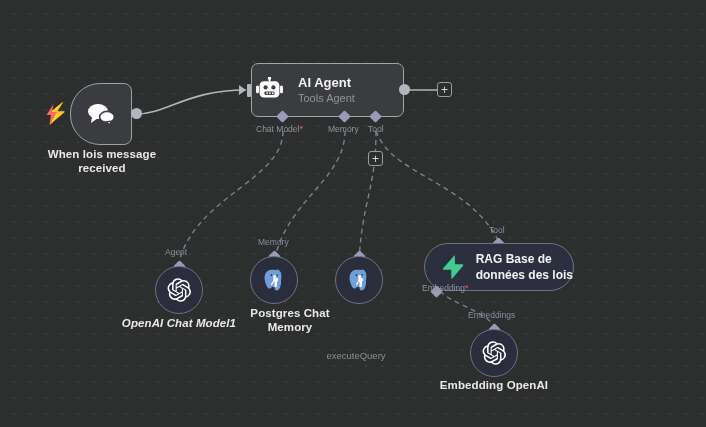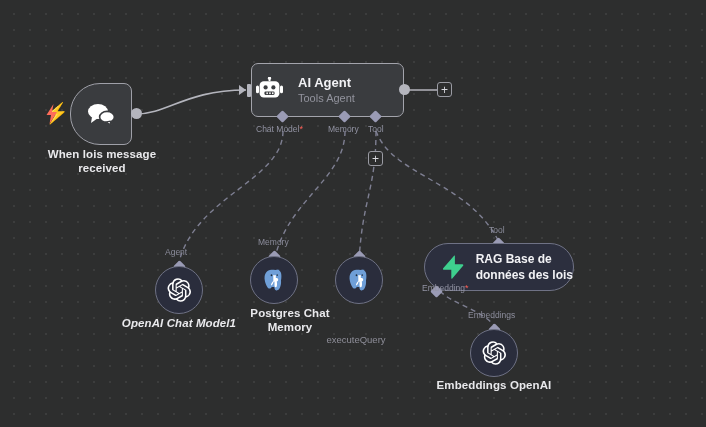--- a/index.html
+++ b/index.html
@@ -286,21 +286,21 @@
 
   <div class="diamond" style="left:355px; top:252px;"></div>
   <div class="circ-node" style="left:335px; top:256px;">
     <svg width="24" height="25" viewBox="0 0 24 25">
       <path fill="#6f9fd8" d="M17.9 1.6c-1.9-.4-3.6.1-4.6.5-1.3-.3-2.6-.4-3.9-.3C7.2 2 5.4 2.9 4.3 4.3 2.6 6.4 2.1 9.6 2.9 13c.5 2.3 1.4 4.4 2.4 5.9.6.9 1.3 1.7 2.2 1.7.6 0 1.2-.3 1.7-.9.3-.3.5-.6.7-.9.3.1.7.2 1.1.2h.1c.4 0 .8 0 1.2-.1 0 .2 0 .4.1.7.1.9.3 2.3 1.4 2.7.3.1.6.2.9.2.7 0 1.6-.3 2.4-1.4 1-1.4 1.7-3.4 1.9-5.6.1-1.1.1-2.2 0-3.1.3-1.5.4-3 .4-4.5 0-2-.4-3.6-1.2-4.5-.4-.5-1.1-1.3-2.3-1.6z"></path>
       <path fill="#ffffff" d="M11.6 7.2c-.2 0-.4.1-.5.2-.1.1-.1.2-.1.3 0 .2.1.4.3.5v4.9c-.6.5-1.4 1.5-1.9 2.4-.3.6-.4 1.1-.3 1.5 0 .2.1.3.3.4h.1c.3 0 .6-.3.9-.8.5-.8 1-1.9 1.2-2.9.3 0 .6-.1.9-.2v3.4c0 .8.1 1.6.5 2 .2.2.4.3.7.3h.1c.4 0 .7-.3.9-.8.3-.7.4-1.9.3-3.2 0-.6-.1-1.2-.2-1.7.4-.1.7-.3.9-.5.4-.4.6-.9.5-1.5-.1-.7-.6-1.2-1.2-1.4-.4-.1-.8-.1-1.2 0V8.3c.2-.1.3-.3.3-.5 0-.1 0-.2-.1-.3-.1-.1-.3-.2-.5-.2h-1.9z"></path>
       <ellipse cx="9.5" cy="7.3" rx=".85" ry="1.05" fill="#1f2b3a"></ellipse>
       <ellipse cx="15.2" cy="7.1" rx=".7" ry=".95" fill="#1f2b3a"></ellipse>
     </svg>
   </div>
-  <div class="nsub" style="left:296px; top:334px; width:120px;text-align:center;">executeQuery</div>
+  <div class="nsub" style="left:296px; top:350px; width:120px;text-align:center;">executeQuery</div>
 
   <div class="edge-label" style="left:489px; top:225px;">Tool</div>
   <div class="diamond" style="left:494px; top:239px;"></div>
 
   <div class="pill-node" style="left:424px; top:243px; width:150px; height:48px;justify-content:flex-end;">
     <svg width="22" height="24" viewBox="0 0 22 24">
       <path fill="#3ecf8e" d="M12.3 0.4 L1.2 13.3 a0.9 0.9 0 0 0 0.7 1.5 H9.3 v8.4 a0.55 0.55 0 0 0 0.98 0.35 L21.1 10.7 a0.9 0.9 0 0 0-0.7-1.5 H12.9 V0.8 a0.55 0.55 0 0 0-0.6-0.4z"></path>
     </svg>
     <div class="pill-title">RAG Base de
 données des lois</div>
@@ -311,15 +311,15 @@
     <span>Embedding</span><span class="req">*</span>
   </div>
 
   <div class="edge-label" style="left:468px; top:310px;text-align:right;">Embeddings</div>
   <div class="diamond" style="left:490px; top:325px;"></div>
   <div class="circ-node" style="left:470px; top:329px;">
     <svg width="26" height="26" viewBox="0 0 24 24">
       <path fill="#ffffff" d="M21.55 10.0a5.42 5.42 0 0 0-.47-4.45 5.49 5.49 0 0 0-5.9-2.63A5.43 5.43 0 0 0 11.1 1.1a5.49 5.49 0 0 0-5.23 3.8 5.43 5.43 0 0 0-3.63 2.63 5.49 5.49 0 0 0 .67 6.44 5.42 5.42 0 0 0 .47 4.45 5.49 5.49 0 0 0 5.9 2.63 5.42 5.42 0 0 0 4.08 1.82 5.49 5.49 0 0 0 5.24-3.8 5.43 5.43 0 0 0 3.63-2.63 5.49 5.49 0 0 0-.68-6.44zm-8.15 11.4a4.07 4.07 0 0 1-2.61-.94l.13-.07 4.34-2.5a.71.71 0 0 0 .36-.62v-6.12l1.83 1.06a.07.07 0 0 1 .04.05v5.07a4.09 4.09 0 0 1-4.09 4.07zM4.6 17.65a4.07 4.07 0 0 1-.49-2.74l.13.08 4.34 2.5a.7.7 0 0 0 .71 0l5.3-3.06v2.11a.07.07 0 0 1-.03.06l-4.39 2.53a4.09 4.09 0 0 1-5.57-1.48zM3.46 8.25a4.07 4.07 0 0 1 2.13-1.79v5.16a.7.7 0 0 0 .35.61l5.28 3.05-1.83 1.06a.07.07 0 0 1-.06 0L4.95 13.8a4.09 4.09 0 0 1-1.49-5.55zm15.07 3.5l-5.3-3.08 1.83-1.05a.07.07 0 0 1 .07 0l4.38 2.53a4.08 4.08 0 0 1-.63 7.36v-5.16a.71.71 0 0 0-.35-.6zm1.82-2.74l-.13-.08-4.33-2.52a.71.71 0 0 0-.72 0L9.88 9.47V7.36a.07.07 0 0 1 .03-.06l4.38-2.53a4.08 4.08 0 0 1 6.06 4.23zM8.88 12.77L7.05 11.7a.07.07 0 0 1-.04-.05V6.58a4.08 4.08 0 0 1 6.69-3.13l-.13.07-4.34 2.5a.71.71 0 0 0-.36.62zm1-2.14L12.25 9.2l2.38 1.37v2.74L12.25 14.7l-2.38-1.37z"></path>
     </svg>
   </div>
-  <div class="nlabel" style="left:420px; top:378px; width:148px;">Embeddings OpenAI</div>
+  <div class="nlabel" style="left:420px; top:378px; width:148px;">Embedding OpenAI</div>
 
 </div>
 
 </body></html>

